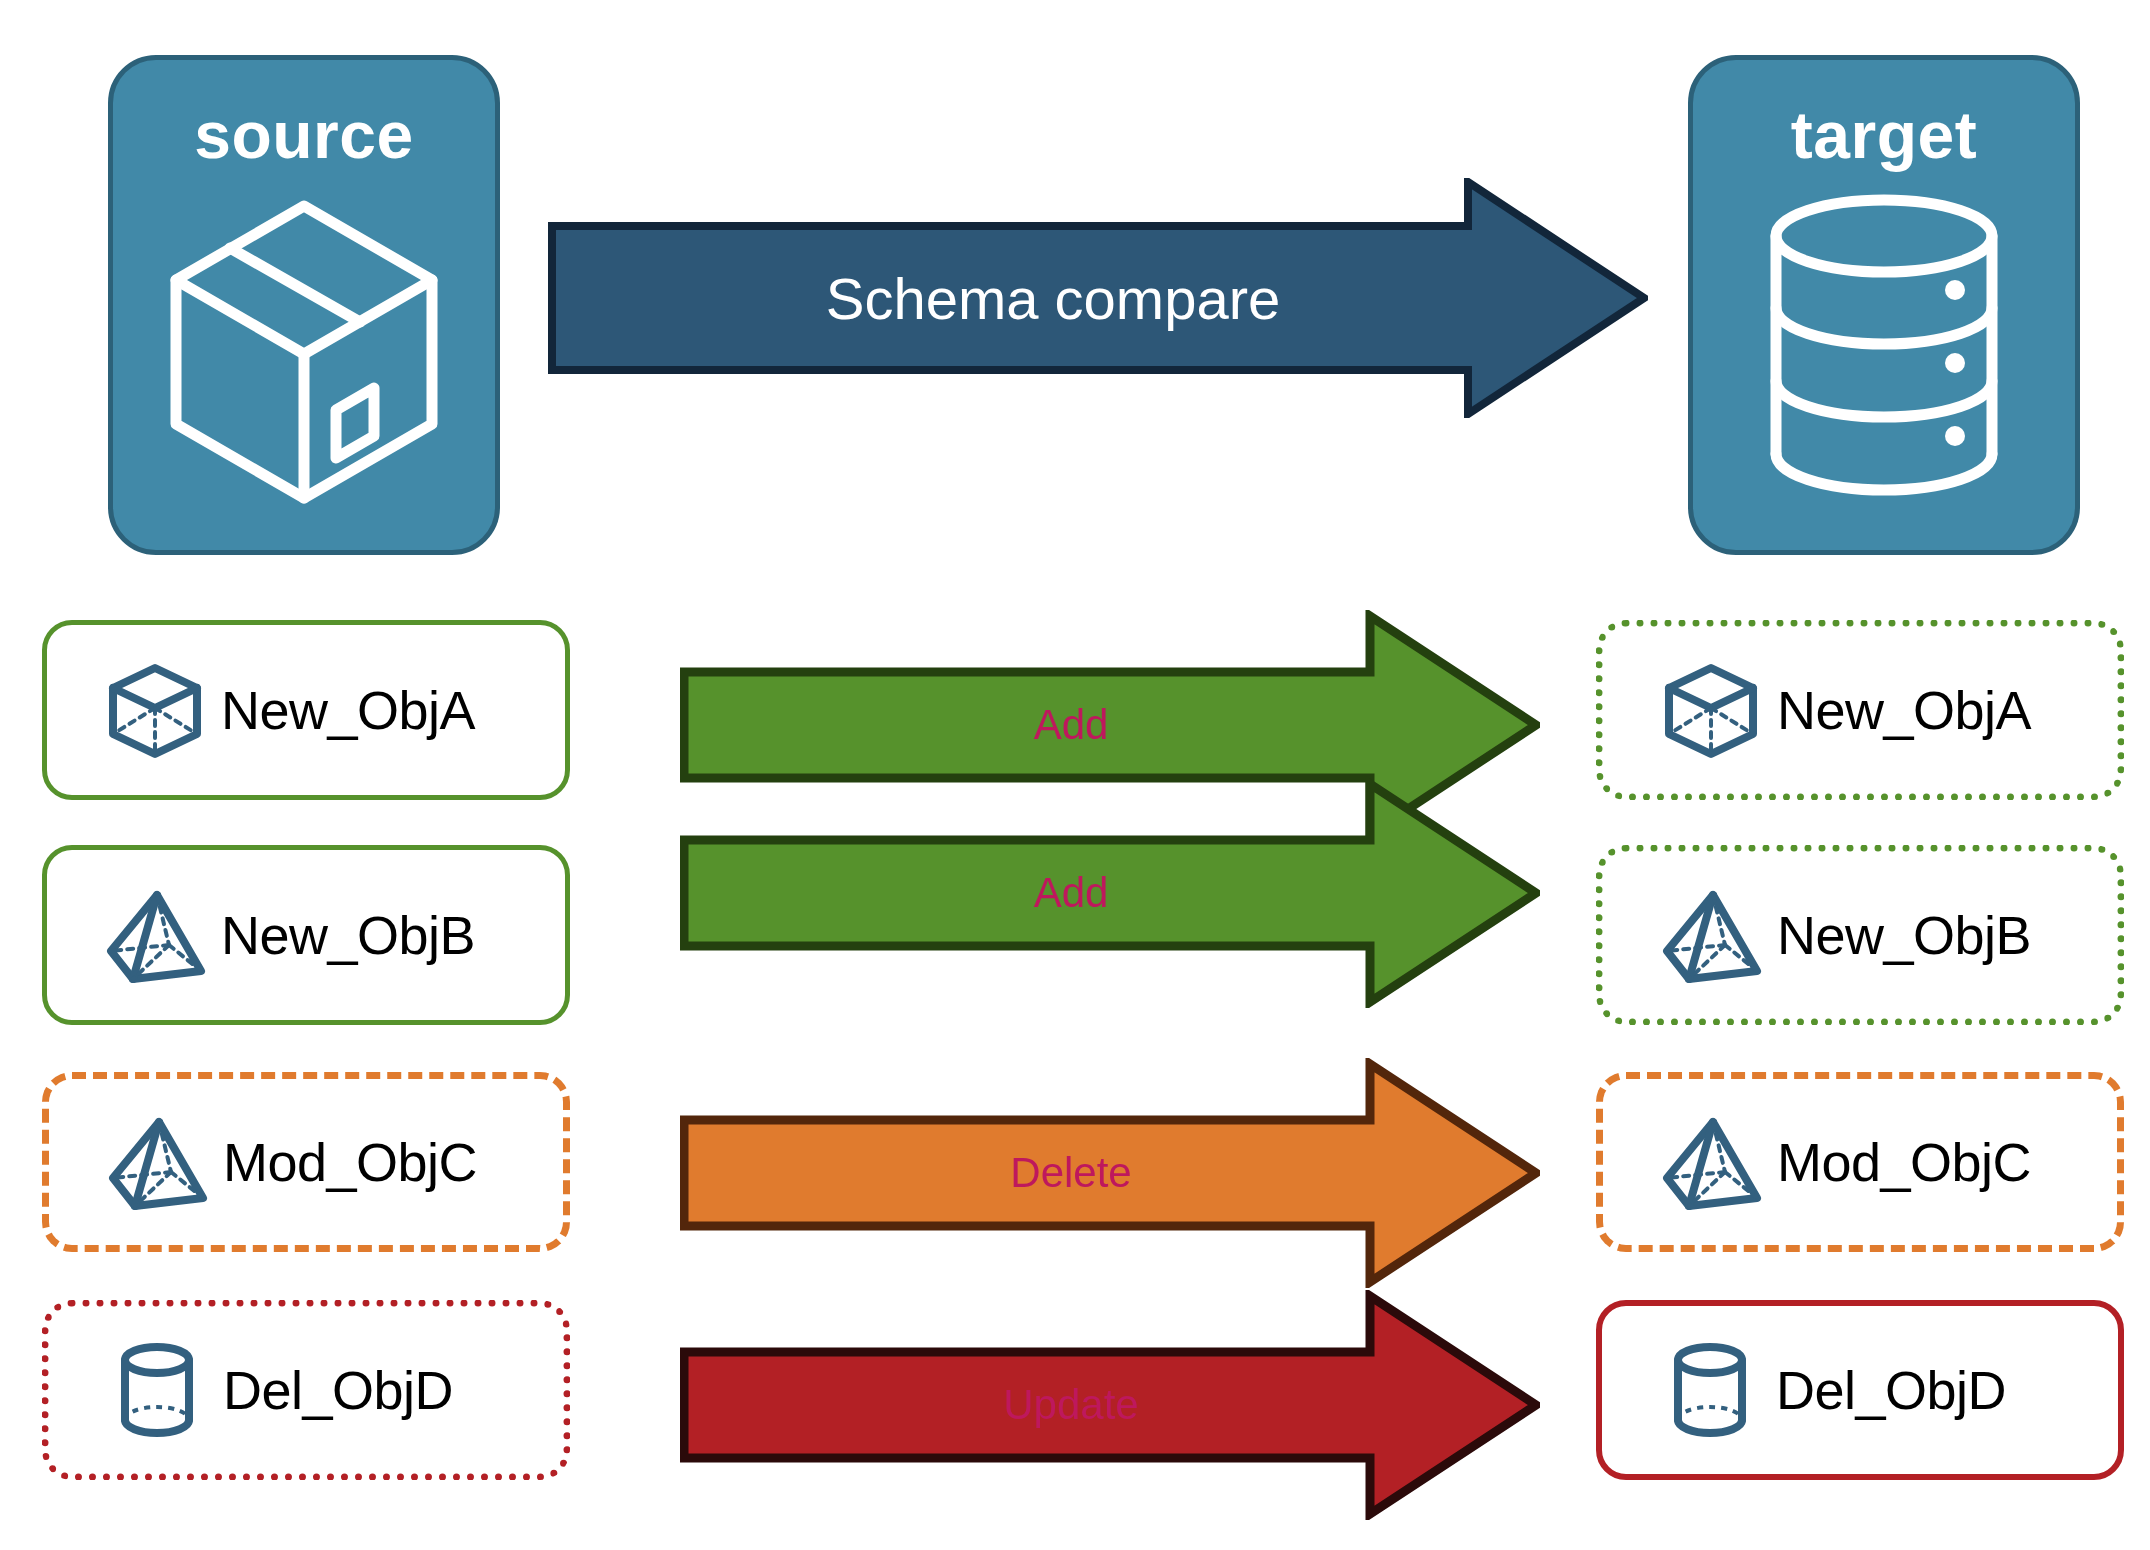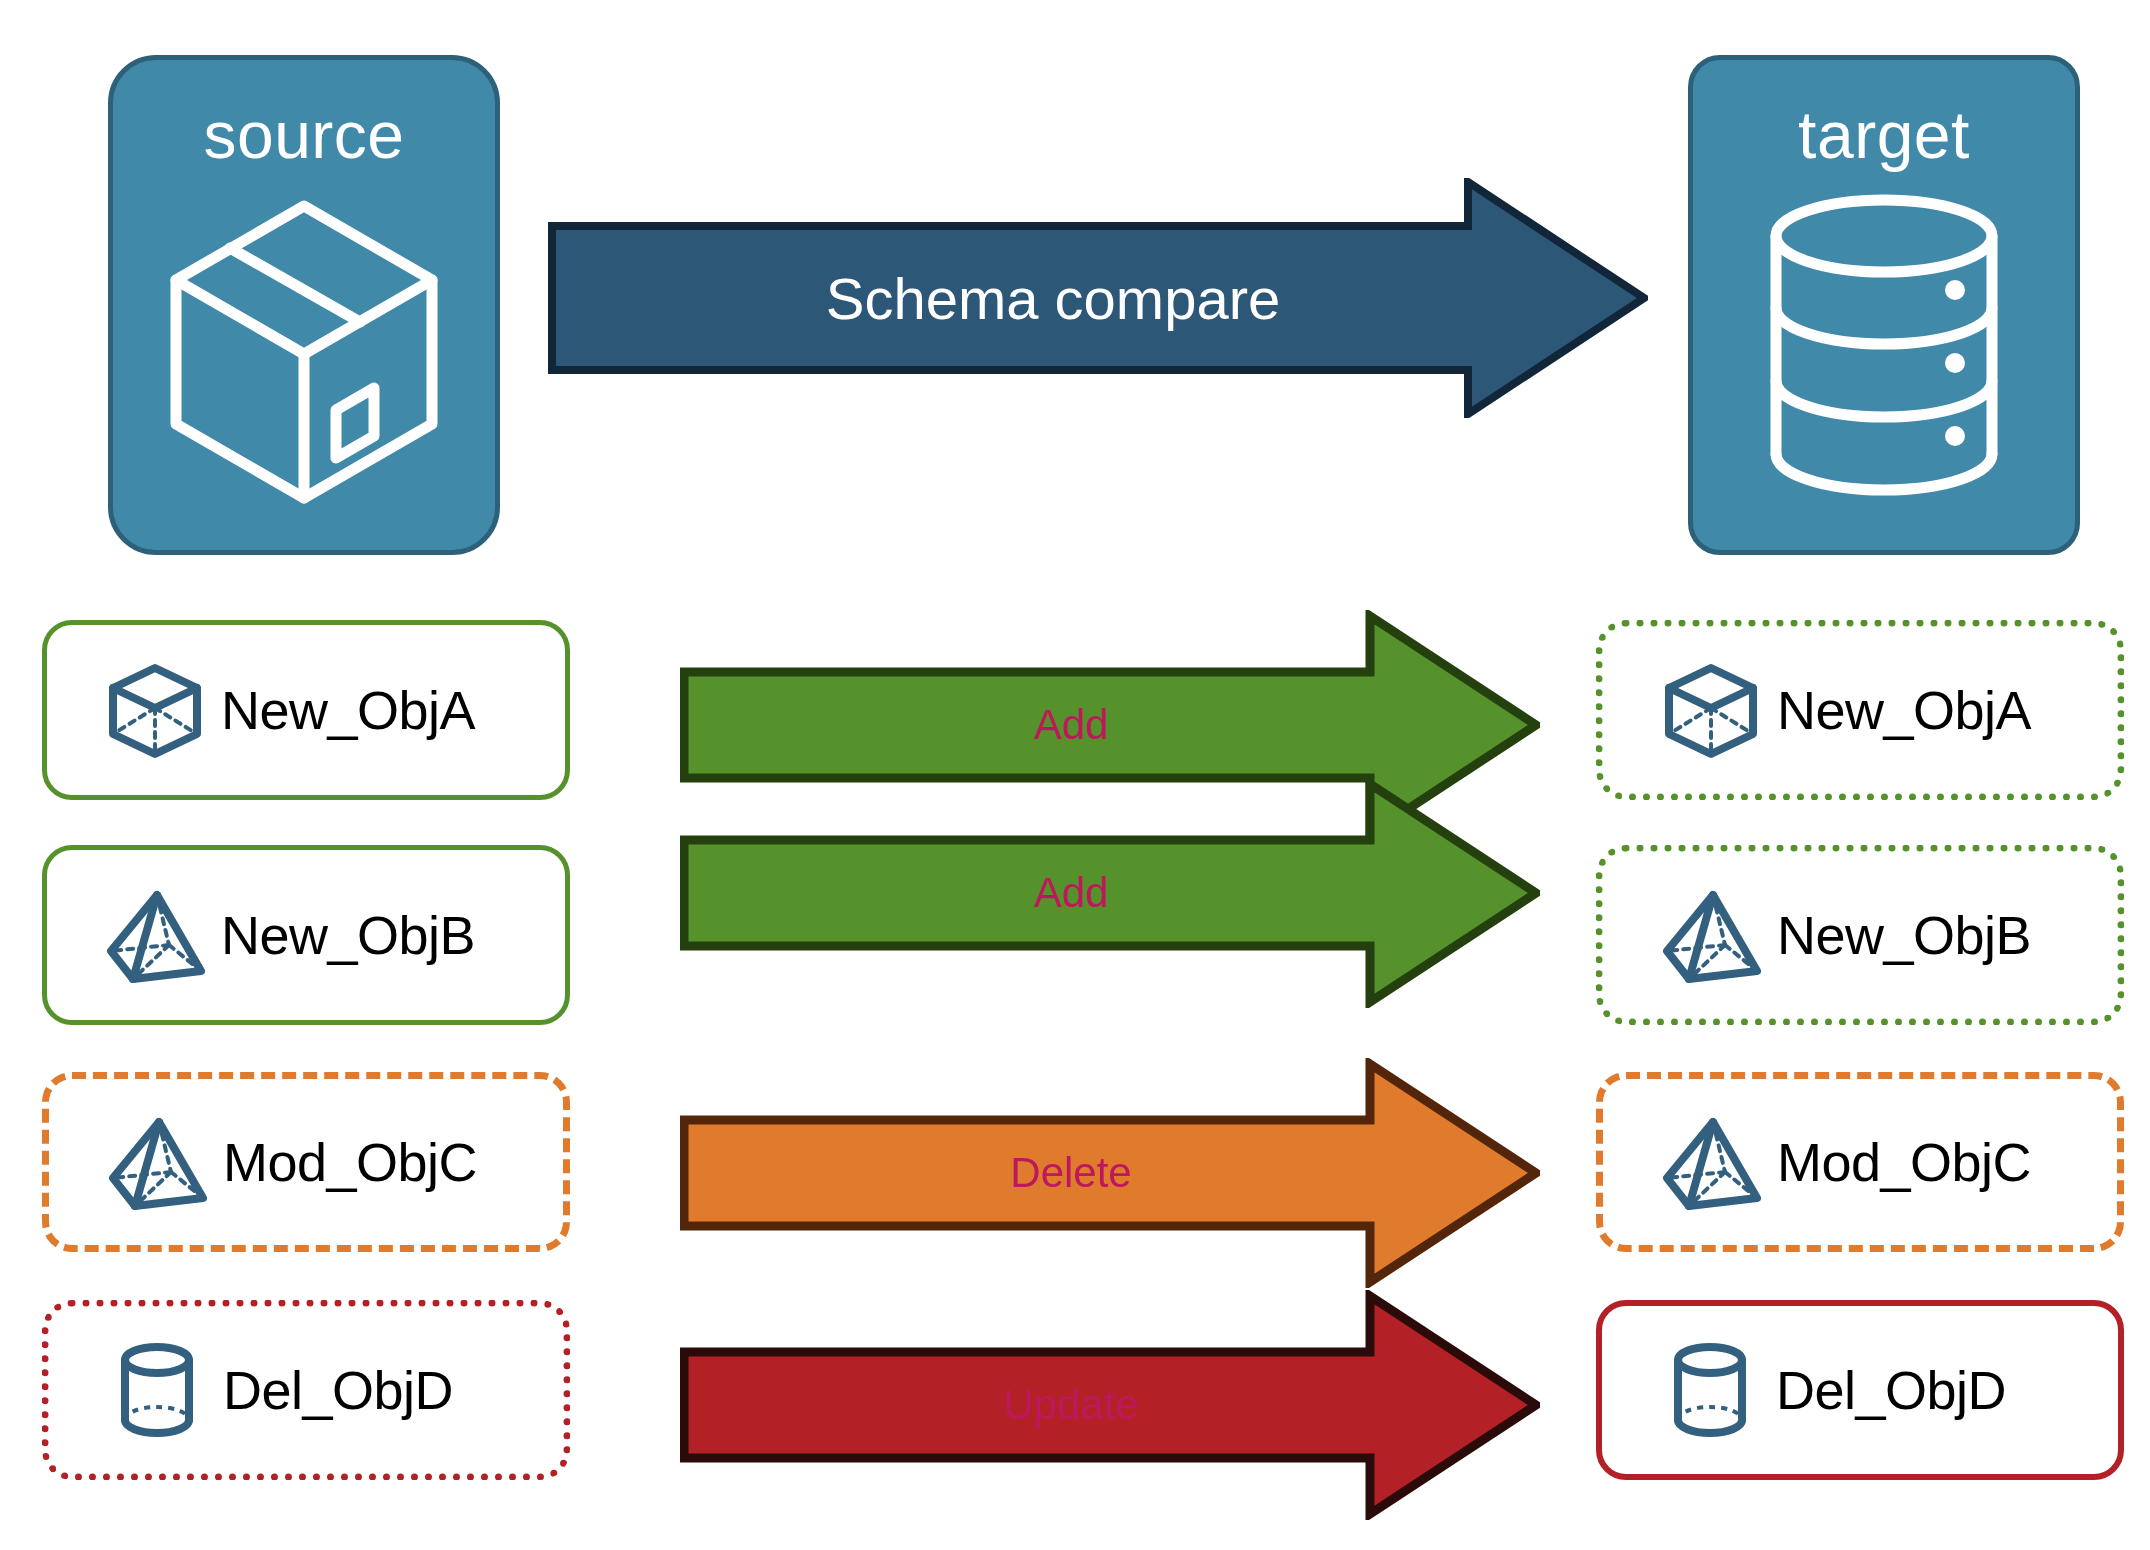--- a/index.html
+++ b/index.html
@@ -24,30 +24,30 @@
     border: 5px solid #2c6179;
     border-radius: 48px;
     box-sizing: border-box;
     display: flex;
     flex-direction: column;
     align-items: center;
   }
   .endpoint-title {
     color: #ffffff;
     font-size: 66px;
-    font-weight: normal;
+    font-weight: bold;
     letter-spacing: 0.5px;
     margin-top: 42px;
     line-height: 1;
   }
   .endpoint-icon {
     margin-top: 20px;
   }
   #endpoint-source { left: 108px; top: 55px; }
-  #endpoint-target { left: 1688px; top: 55px; border-radius: 32px; }
+  #endpoint-target { left: 1688px; top: 55px; }
 
   
   .schema-arrow {
     position: absolute;
     left: 548px;
     top: 178px;
     width: 1100px;
     height: 240px;
   }
   .schema-arrow-label {

